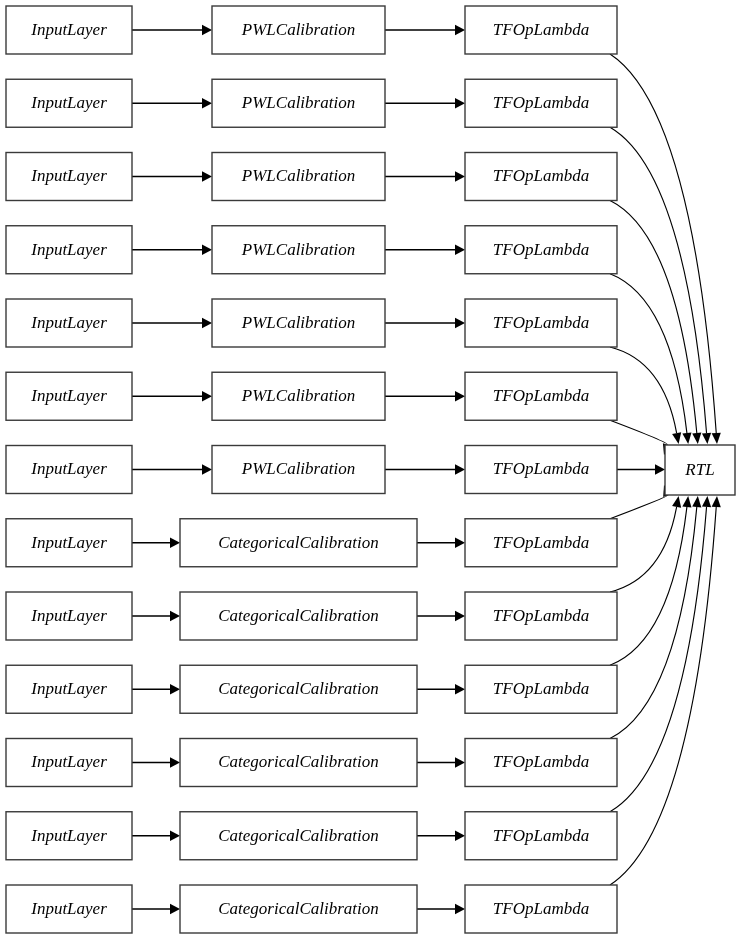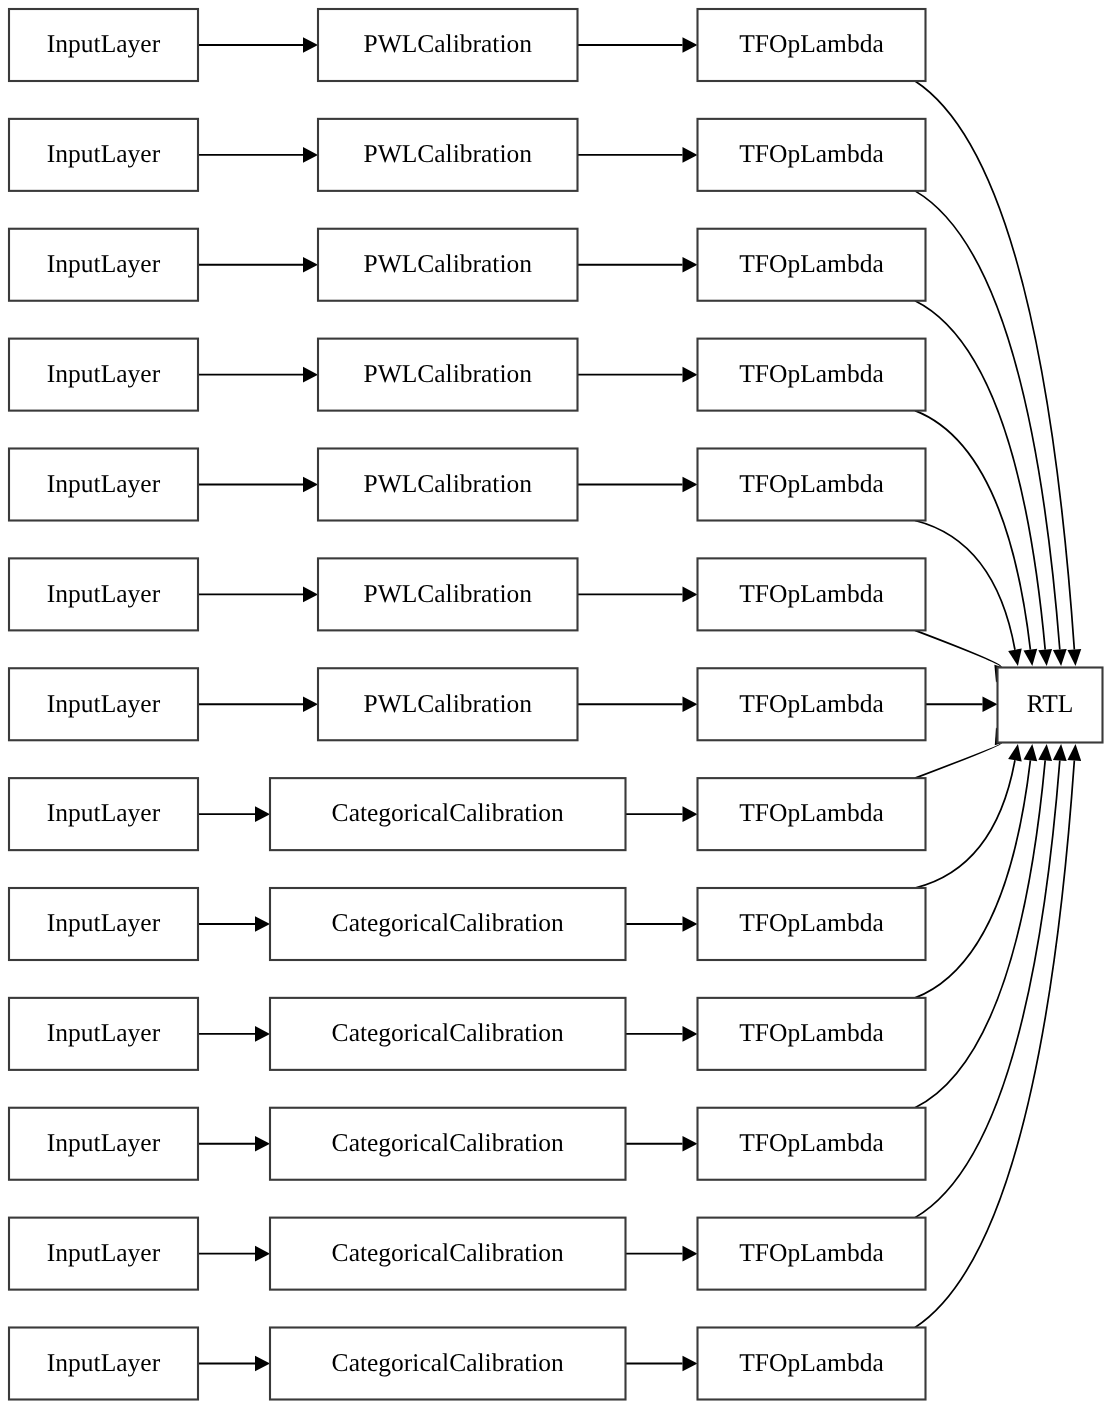--- a/index.html
+++ b/index.html
@@ -7,20 +7,21 @@
     padding: 0;
     background: #ffffff;
   }
   #diagram-root {
     position: relative;
     width: 741px;
     height: 940px;
     background: #ffffff;
     overflow: hidden;
     font-family: "Liberation Serif", "DejaVu Serif", serif;
+    font-style: italic;
   }
   svg#graph {
     display: block;
     width: 741px;
     height: 940px;
   }
   .node-box {
     fill: #ffffff;
     stroke: #3a3a3a;
     stroke-width: 1.4;

